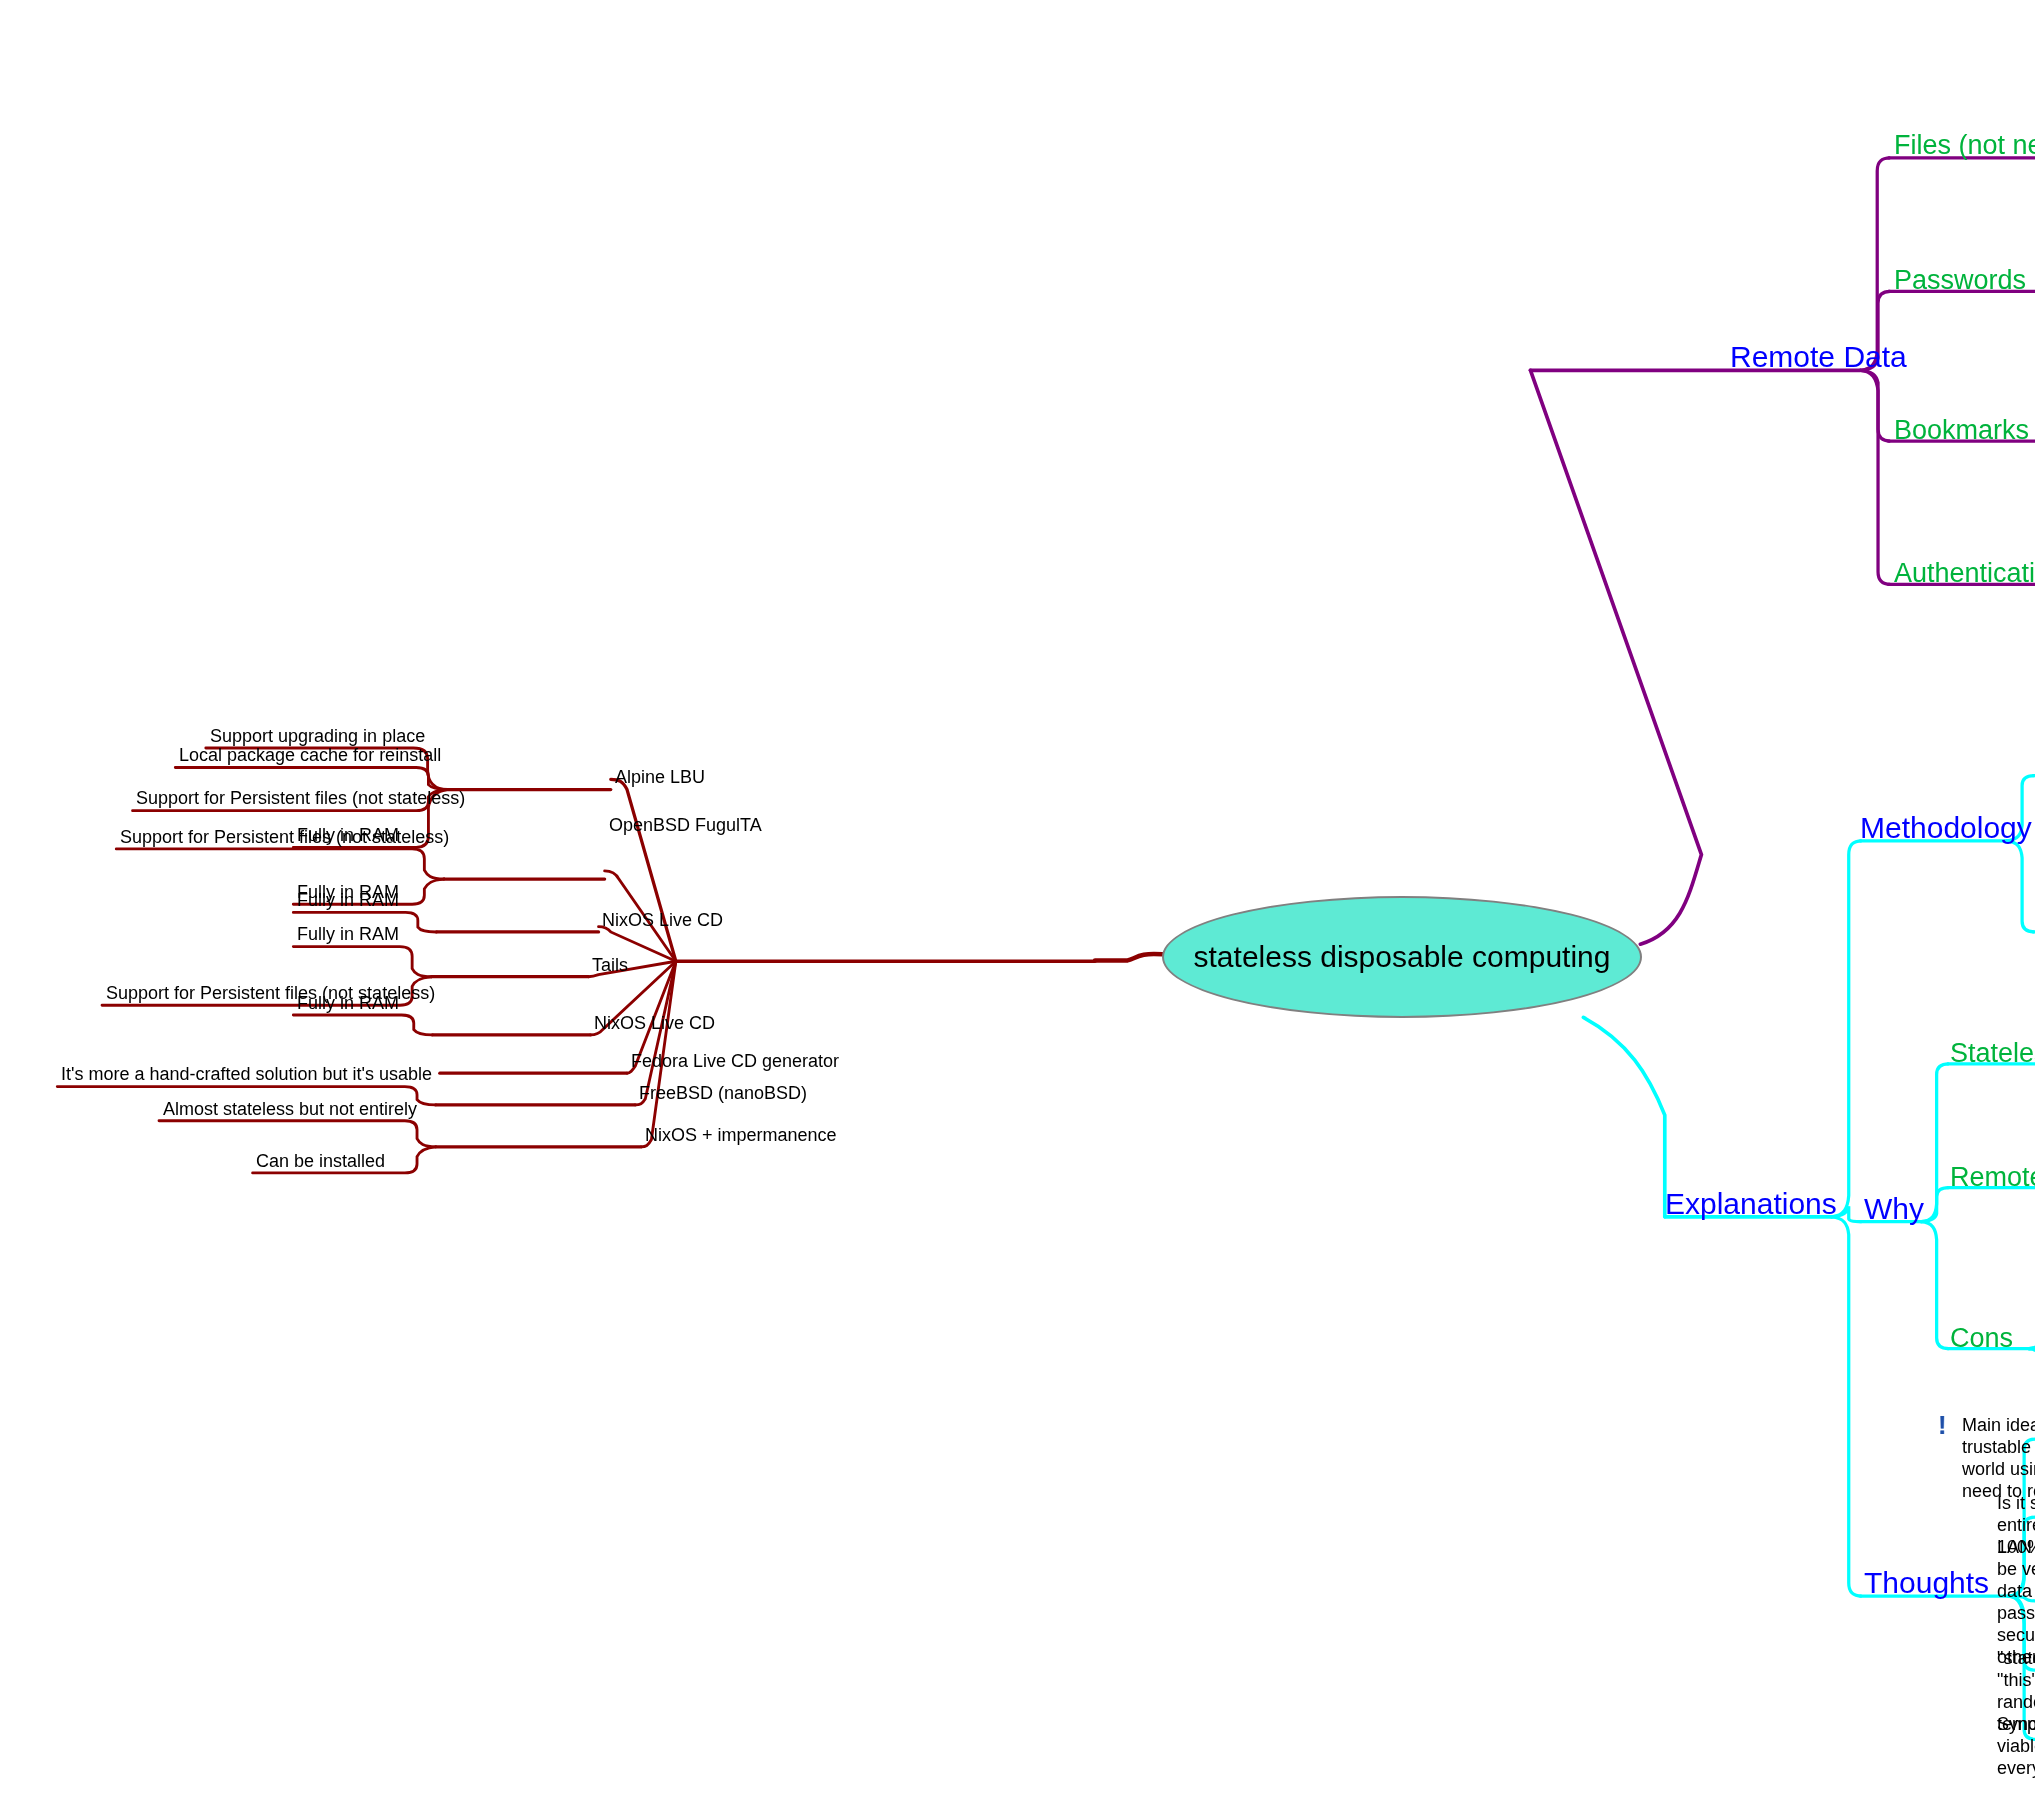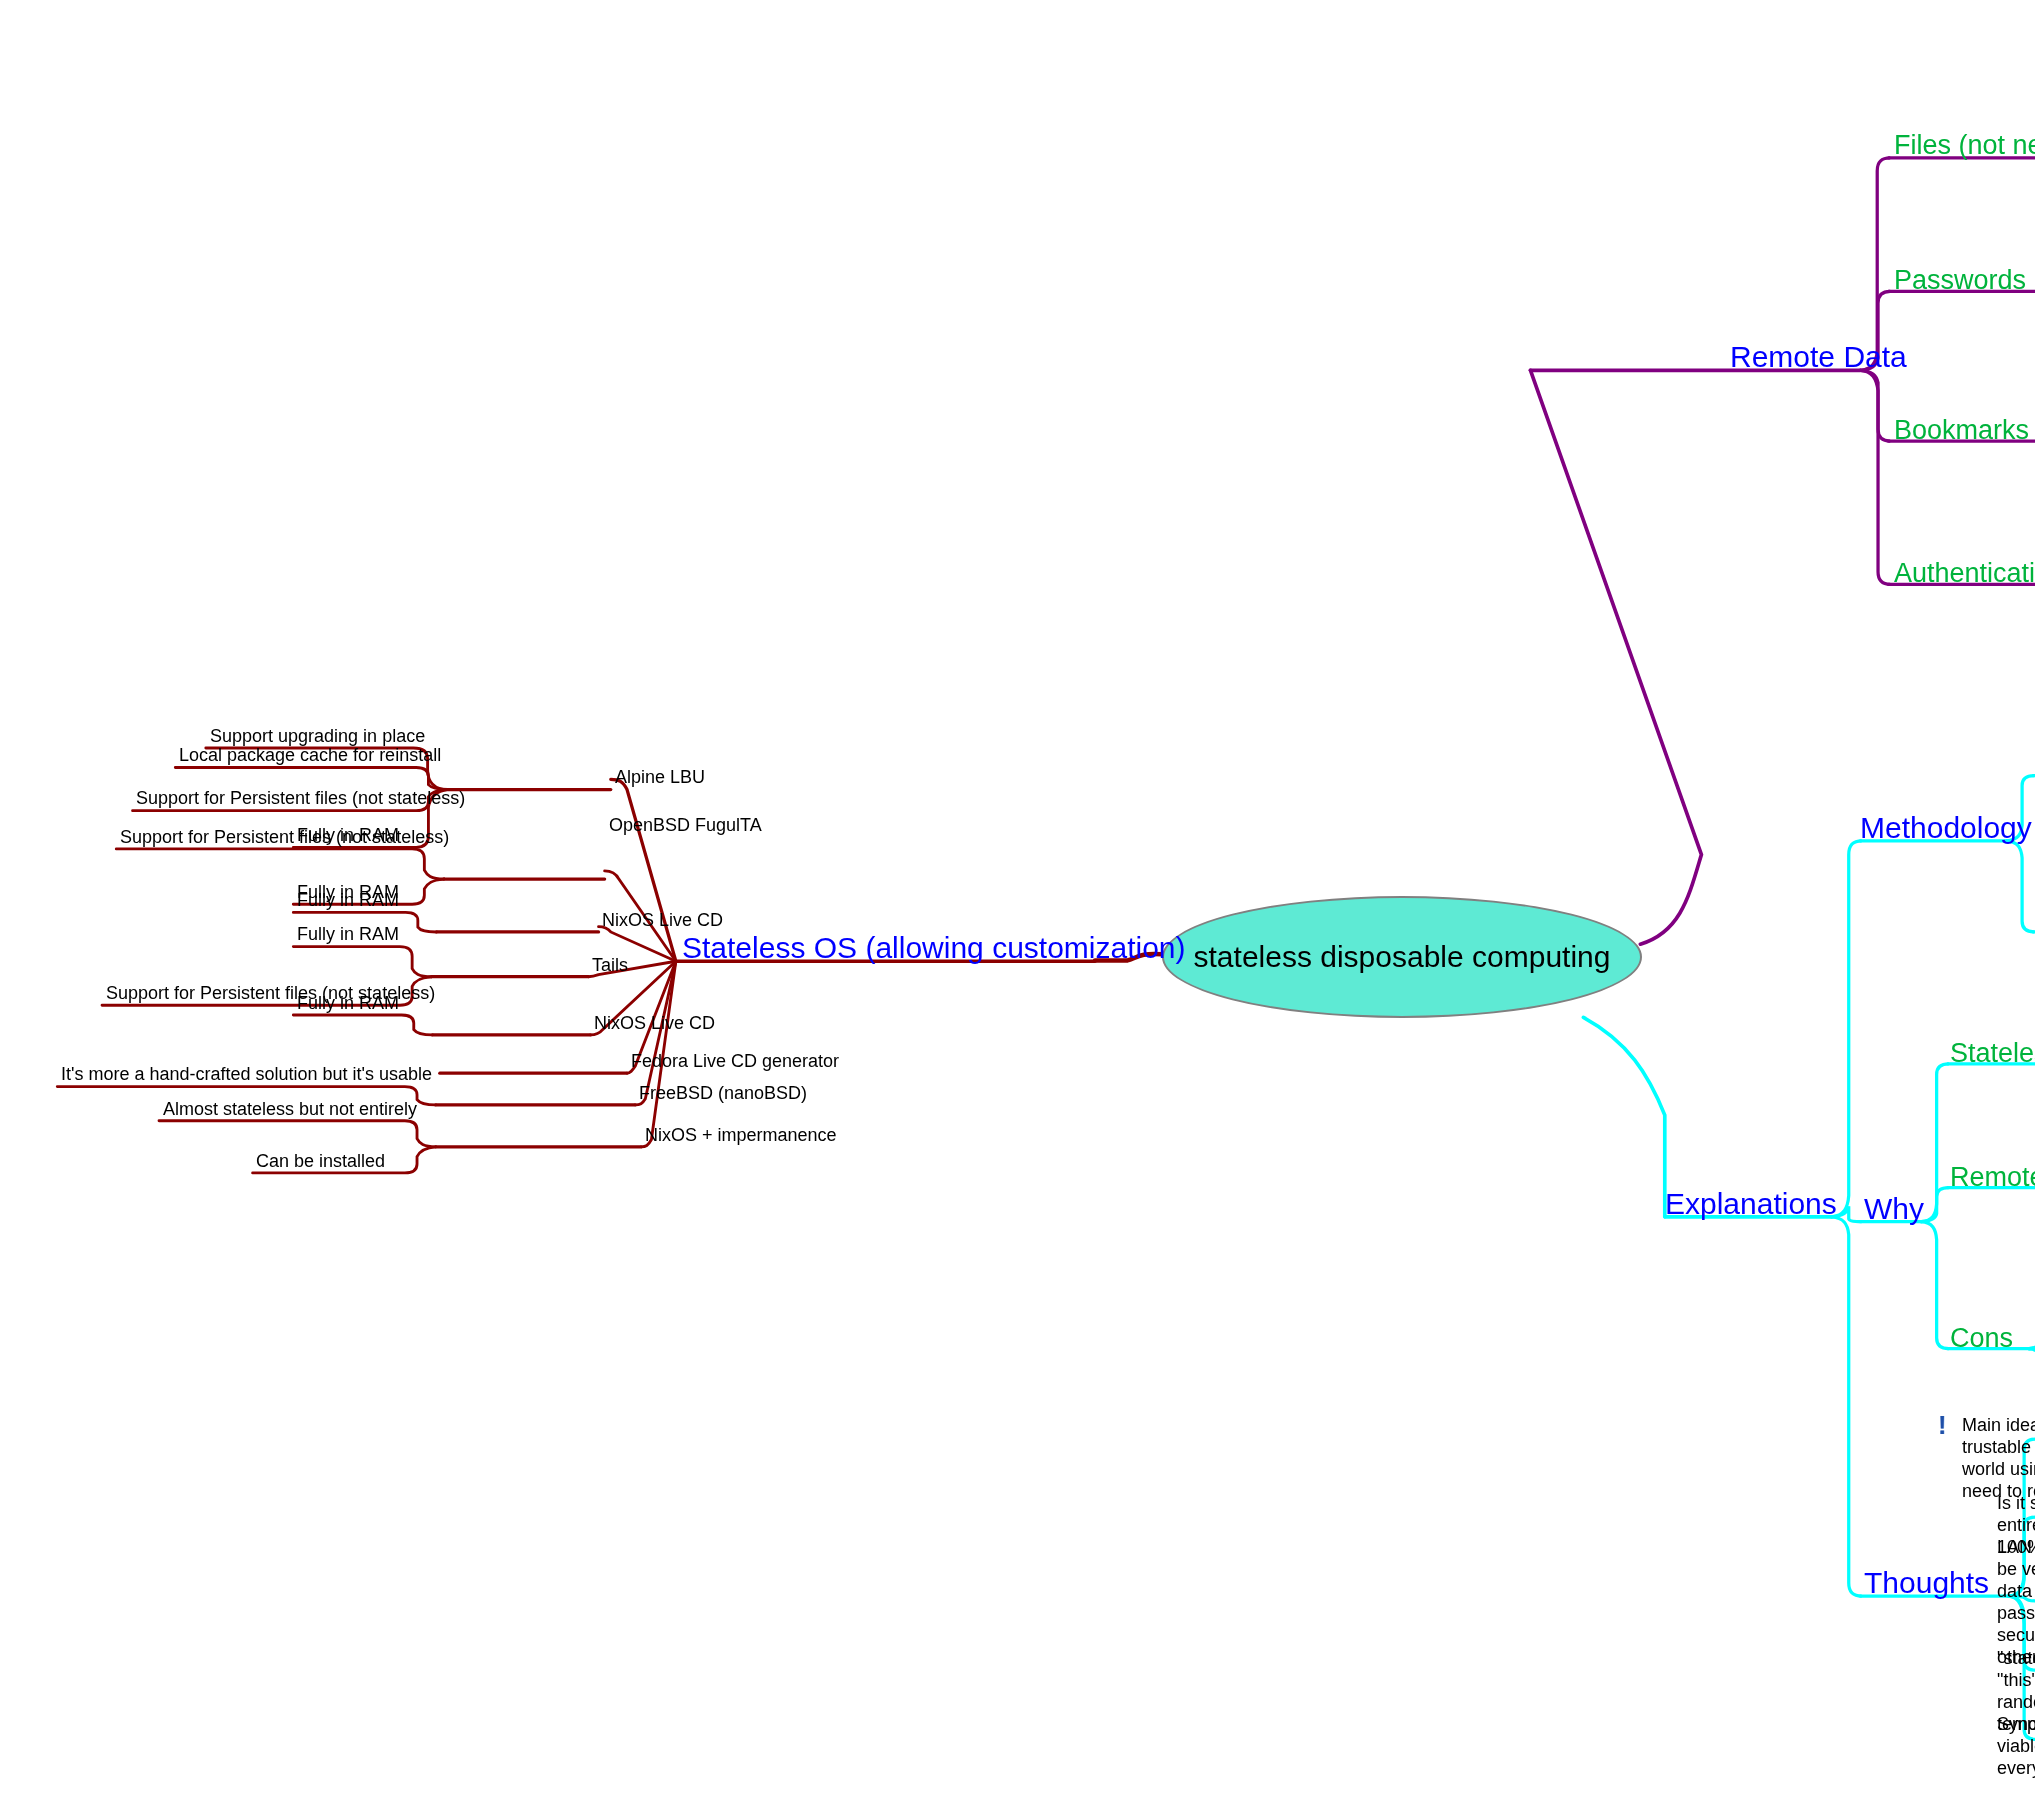--- a/index.html
+++ b/index.html
@@ -185,21 +185,20 @@
       <path d="M4935 3922 C 4963 3924 4971 3944 4973 3972 L 4973 4082 C 4973 4098 4985 4104 5001 4104 L 5310 4104" stroke="#00FFFF" stroke-width="8"></path>
       <path d="M4935 3922 C 4963 3924 4971 3952 4973 3990 L 4973 4250 C 4973 4268 4985 4274 5001 4274 L 5310 4274" stroke="#00FFFF" stroke-width="8"></path>
 
     </g>
   </svg>
 
   <div id="root">
     <div class="rtxt">stateless disposable computing</div>
   </div>
 
-  <div class="node lvl1" style="left:682px;top:930px;">Stateless OS (allowing customization)</div>
 
   <div class="node leaf" style="left:615px;top:767px;">Alpine LBU</div>
   <div class="node leaf" style="left:609px;top:815px;">OpenBSD FugulTA</div>
   <div class="node leaf" style="left:602px;top:910px;">NixOS Live CD</div>
   <div class="node leaf" style="left:592px;top:955px;">Tails</div>
   <div class="node leaf" style="left:594px;top:1013px;">NixOS Live CD</div>
   <div class="node leaf" style="left:631px;top:1051px;">Fedora Live CD generator</div>
   <div class="node leaf" style="left:639px;top:1083px;">FreeBSD (nanoBSD)</div>
   <div class="node leaf" style="left:645px;top:1125px;">NixOS + impermanence</div>
 

